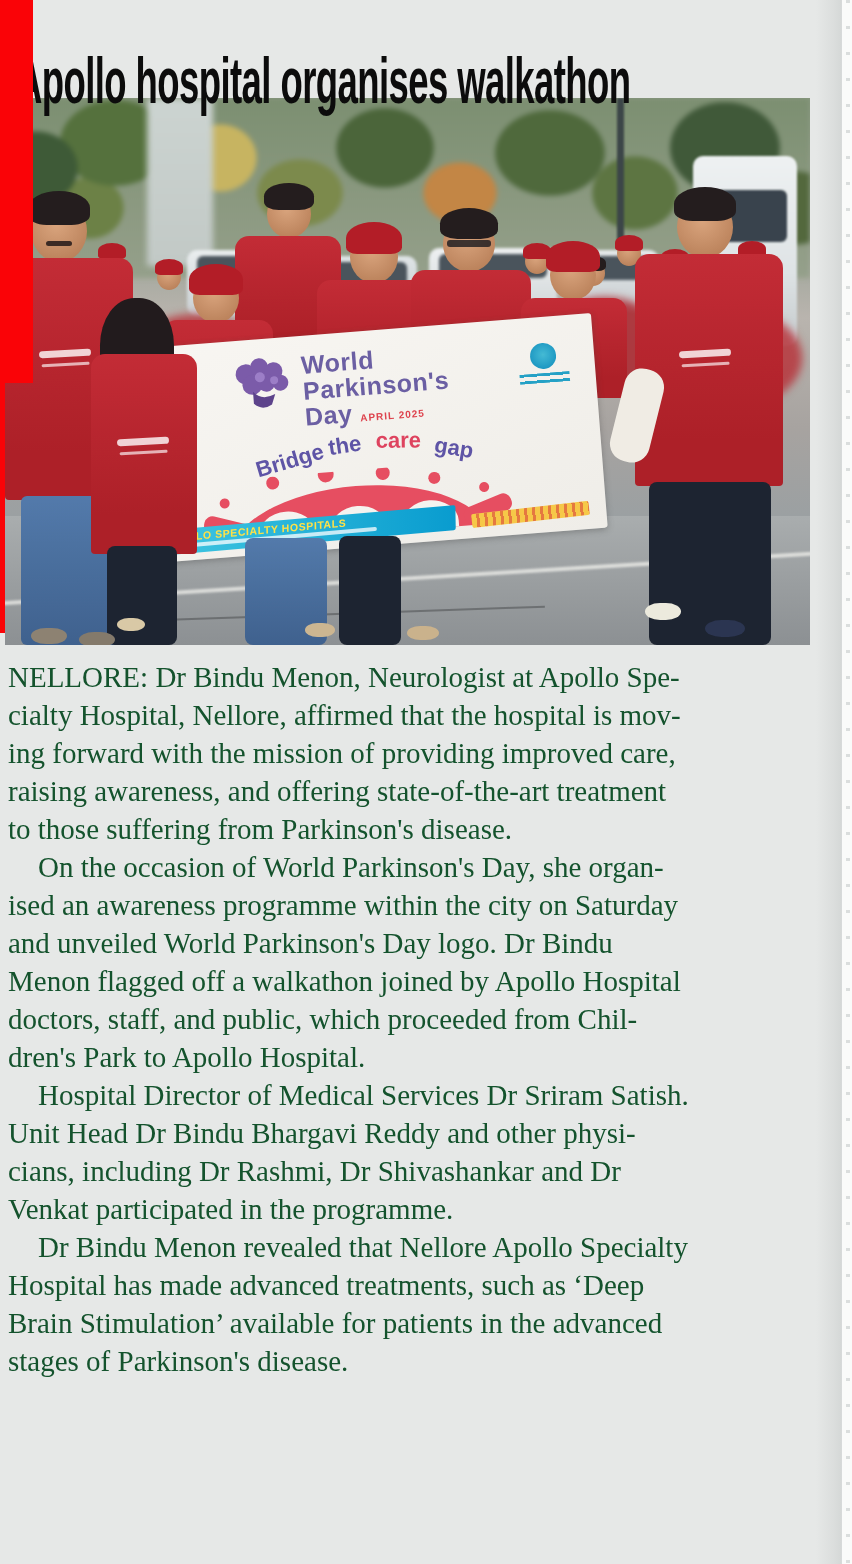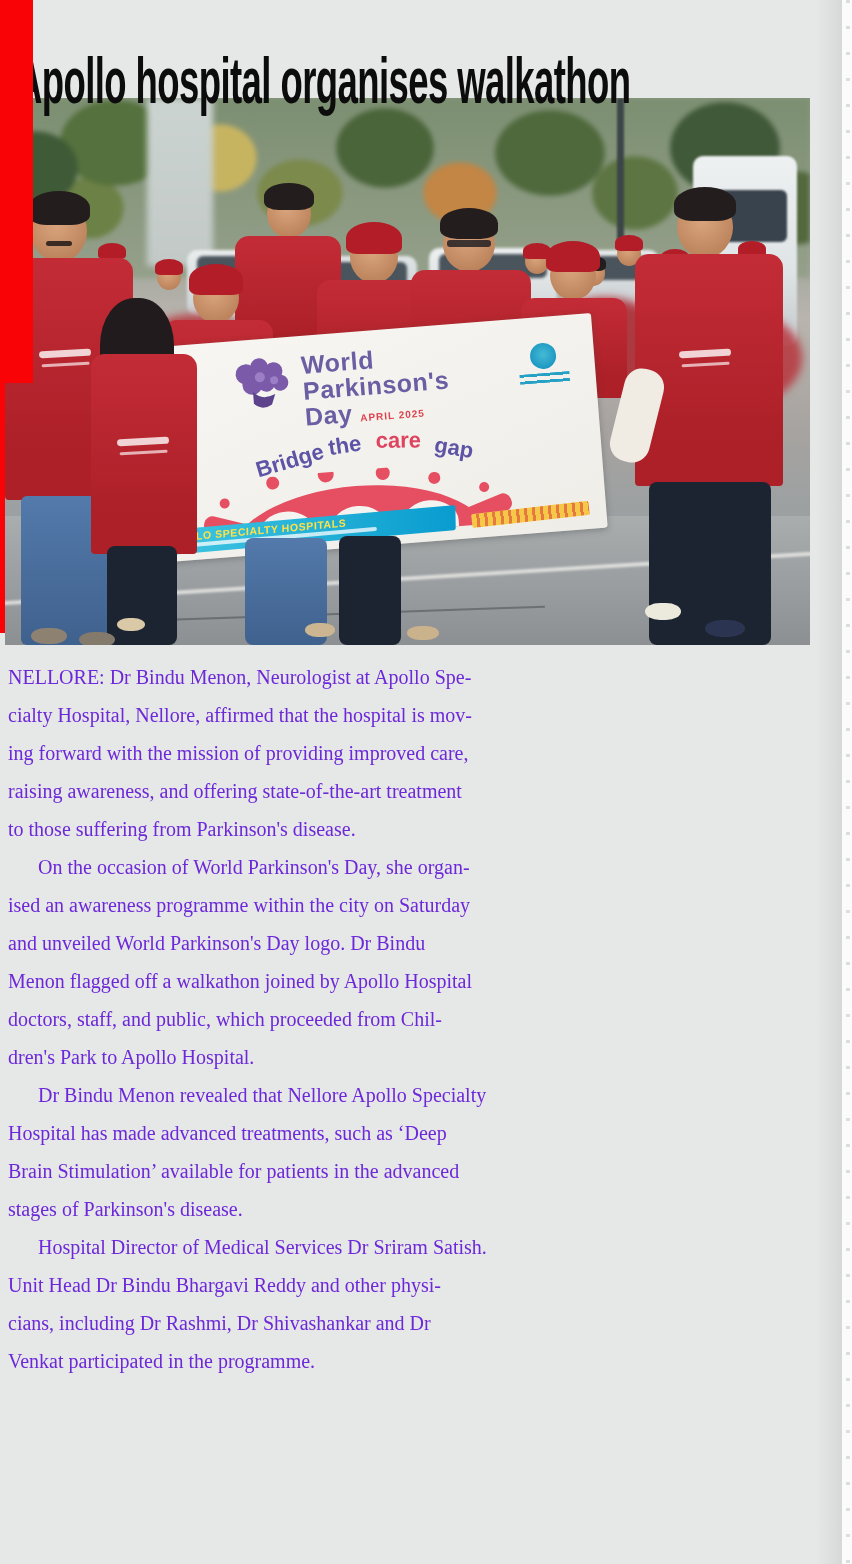--- a/index.html
+++ b/index.html
@@ -107,22 +107,22 @@
   .banner-strip{position:absolute;left:14px;bottom:8px;width:300px;height:25px;transform:skewX(-4deg) rotate(-.5deg);
     background:linear-gradient(90deg,#46c6df 0,#0f9bcb 100%);border-radius:2px;padding:2px 8px 0 8px;box-sizing:border-box;}
   .banner-strip-text{color:#ffe14d;font-weight:700;font-size:10.5px;letter-spacing:.6px;white-space:nowrap;}
   .banner-strip-sub{margin-top:1px;width:75%;height:4px;background:rgba(255,255,255,.75);border-radius:2px;}
   .banner-yellow{position:absolute;left:330px;bottom:12px;width:118px;height:14px;background:#f4c84e;transform:rotate(-2deg);
     border-radius:2px;overflow:hidden;}
   .banner-yellow-marks{width:100%;height:100%;
     background:repeating-linear-gradient(90deg,transparent 0 5px,rgba(210,60,60,.8) 5px 8px);opacity:.7;}
 
   
-  .article{position:absolute;left:8px;top:658px;width:826px;color:#6d28d9;
-    font-family:"Liberation Serif",serif;font-size:20px;line-height:38px;}
+  .article{position:absolute;left:8px;top:658px;width:826px;color:#14532d;
+    font-family:"Liberation Serif",serif;font-size:29px;line-height:38px;}
   .article p{margin:0;white-space:pre-line;text-indent:30px;}
   .article p:first-child{text-indent:0;}
 </style>
 </head>
 <body>
 
 <div class="page">
 
   <div class="seam"></div>
   <div class="right-strip">
@@ -303,23 +303,23 @@
 cialty Hospital, Nellore, affirmed that the hospital is mov-
 ing forward with the mission of providing improved care,
 raising awareness, and offering state-of-the-art treatment
 to those suffering from Parkinson's disease.</p>
       <p>On the occasion of World Parkinson's Day, she organ-
 ised an awareness programme within the city on Saturday
 and unveiled World Parkinson's Day logo. Dr Bindu
 Menon flagged off a walkathon joined by Apollo Hospital
 doctors, staff, and public, which proceeded from Chil-
 dren's Park to Apollo Hospital.</p>
+      <p>Hospital Director of Medical Services Dr Sriram Satish.
+Unit Head Dr Bindu Bhargavi Reddy and other physi-
+cians, including Dr Rashmi, Dr Shivashankar and Dr
+Venkat participated in the programme.</p>
       <p>Dr Bindu Menon revealed that Nellore Apollo Specialty
 Hospital has made advanced treatments, such as ‘Deep
 Brain Stimulation’ available for patients in the advanced
 stages of Parkinson's disease.</p>
-      <p>Hospital Director of Medical Services Dr Sriram Satish.
-Unit Head Dr Bindu Bhargavi Reddy and other physi-
-cians, including Dr Rashmi, Dr Shivashankar and Dr
-Venkat participated in the programme.</p>
     </div>
 
 </div>
 
 </body></html>

